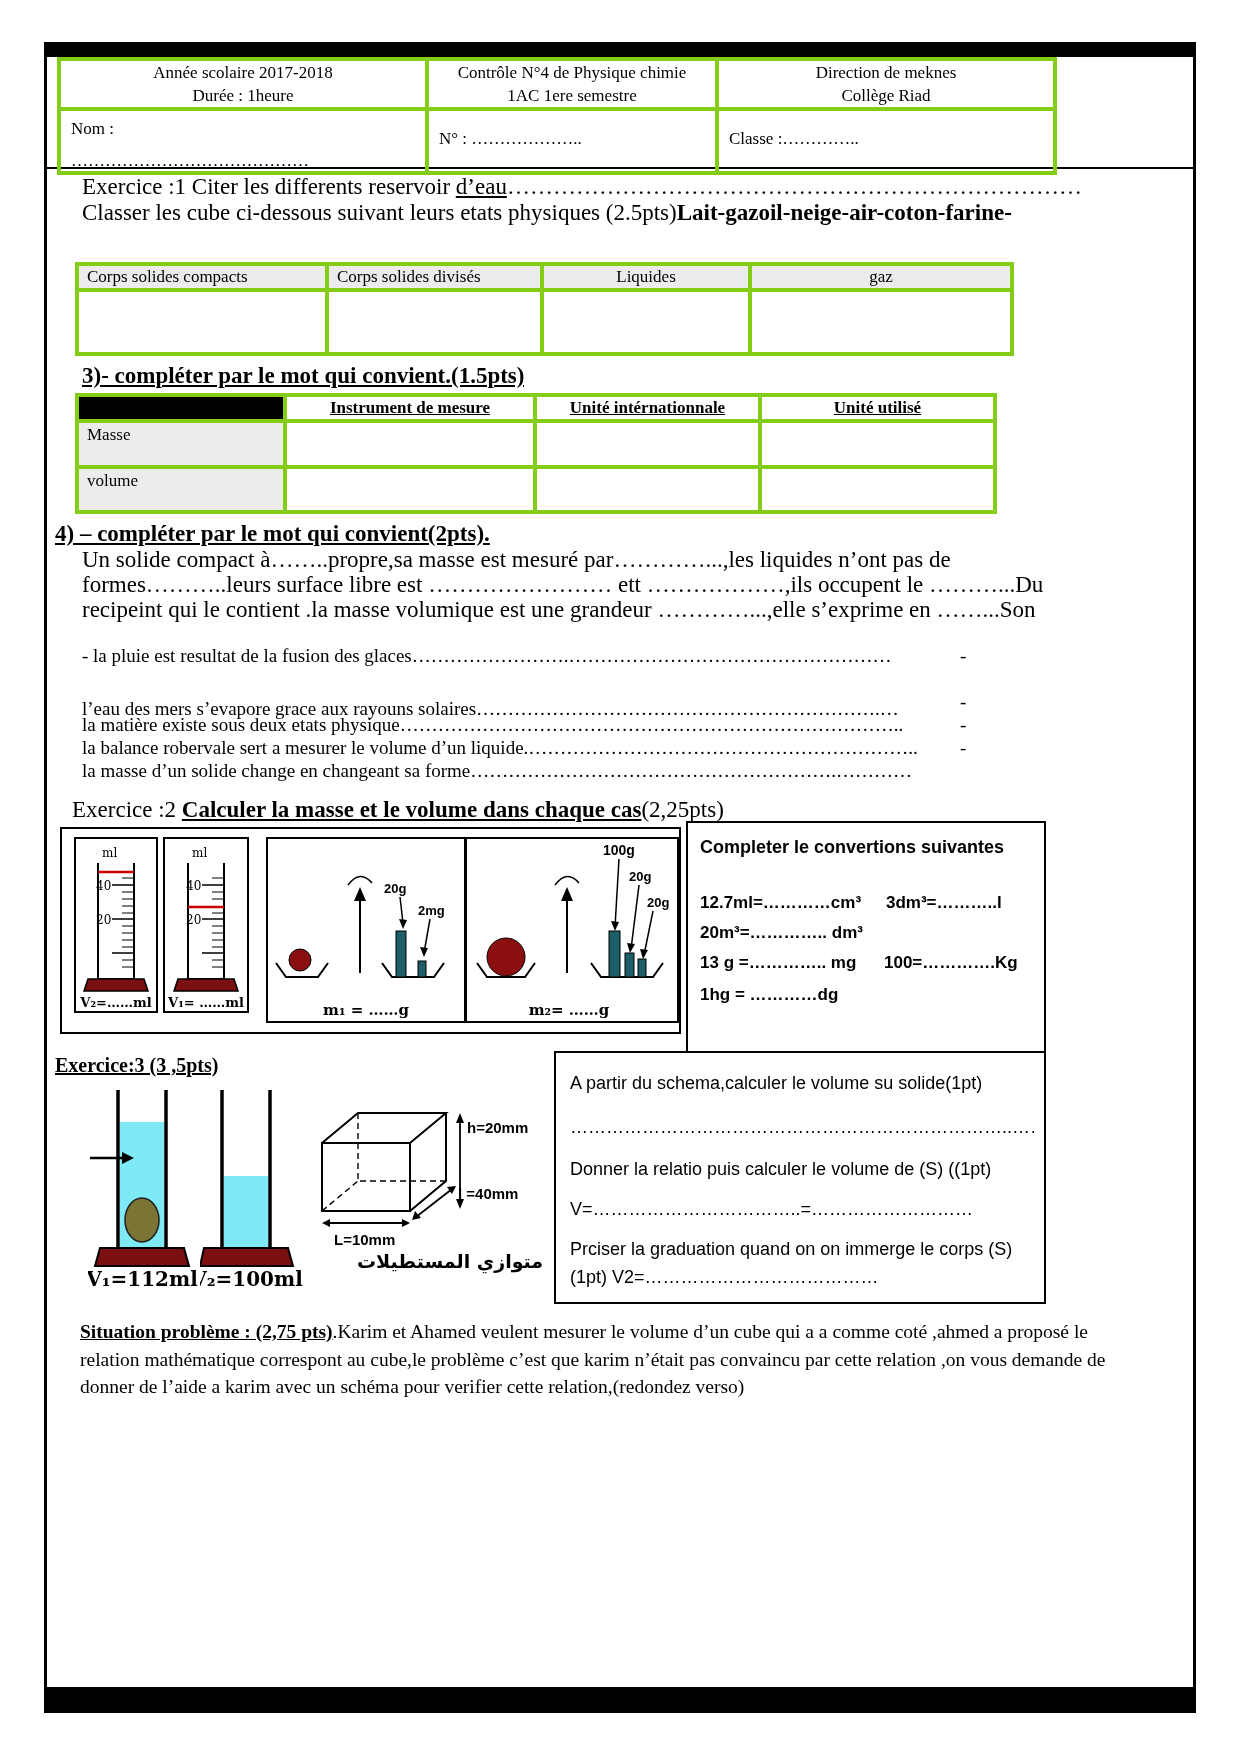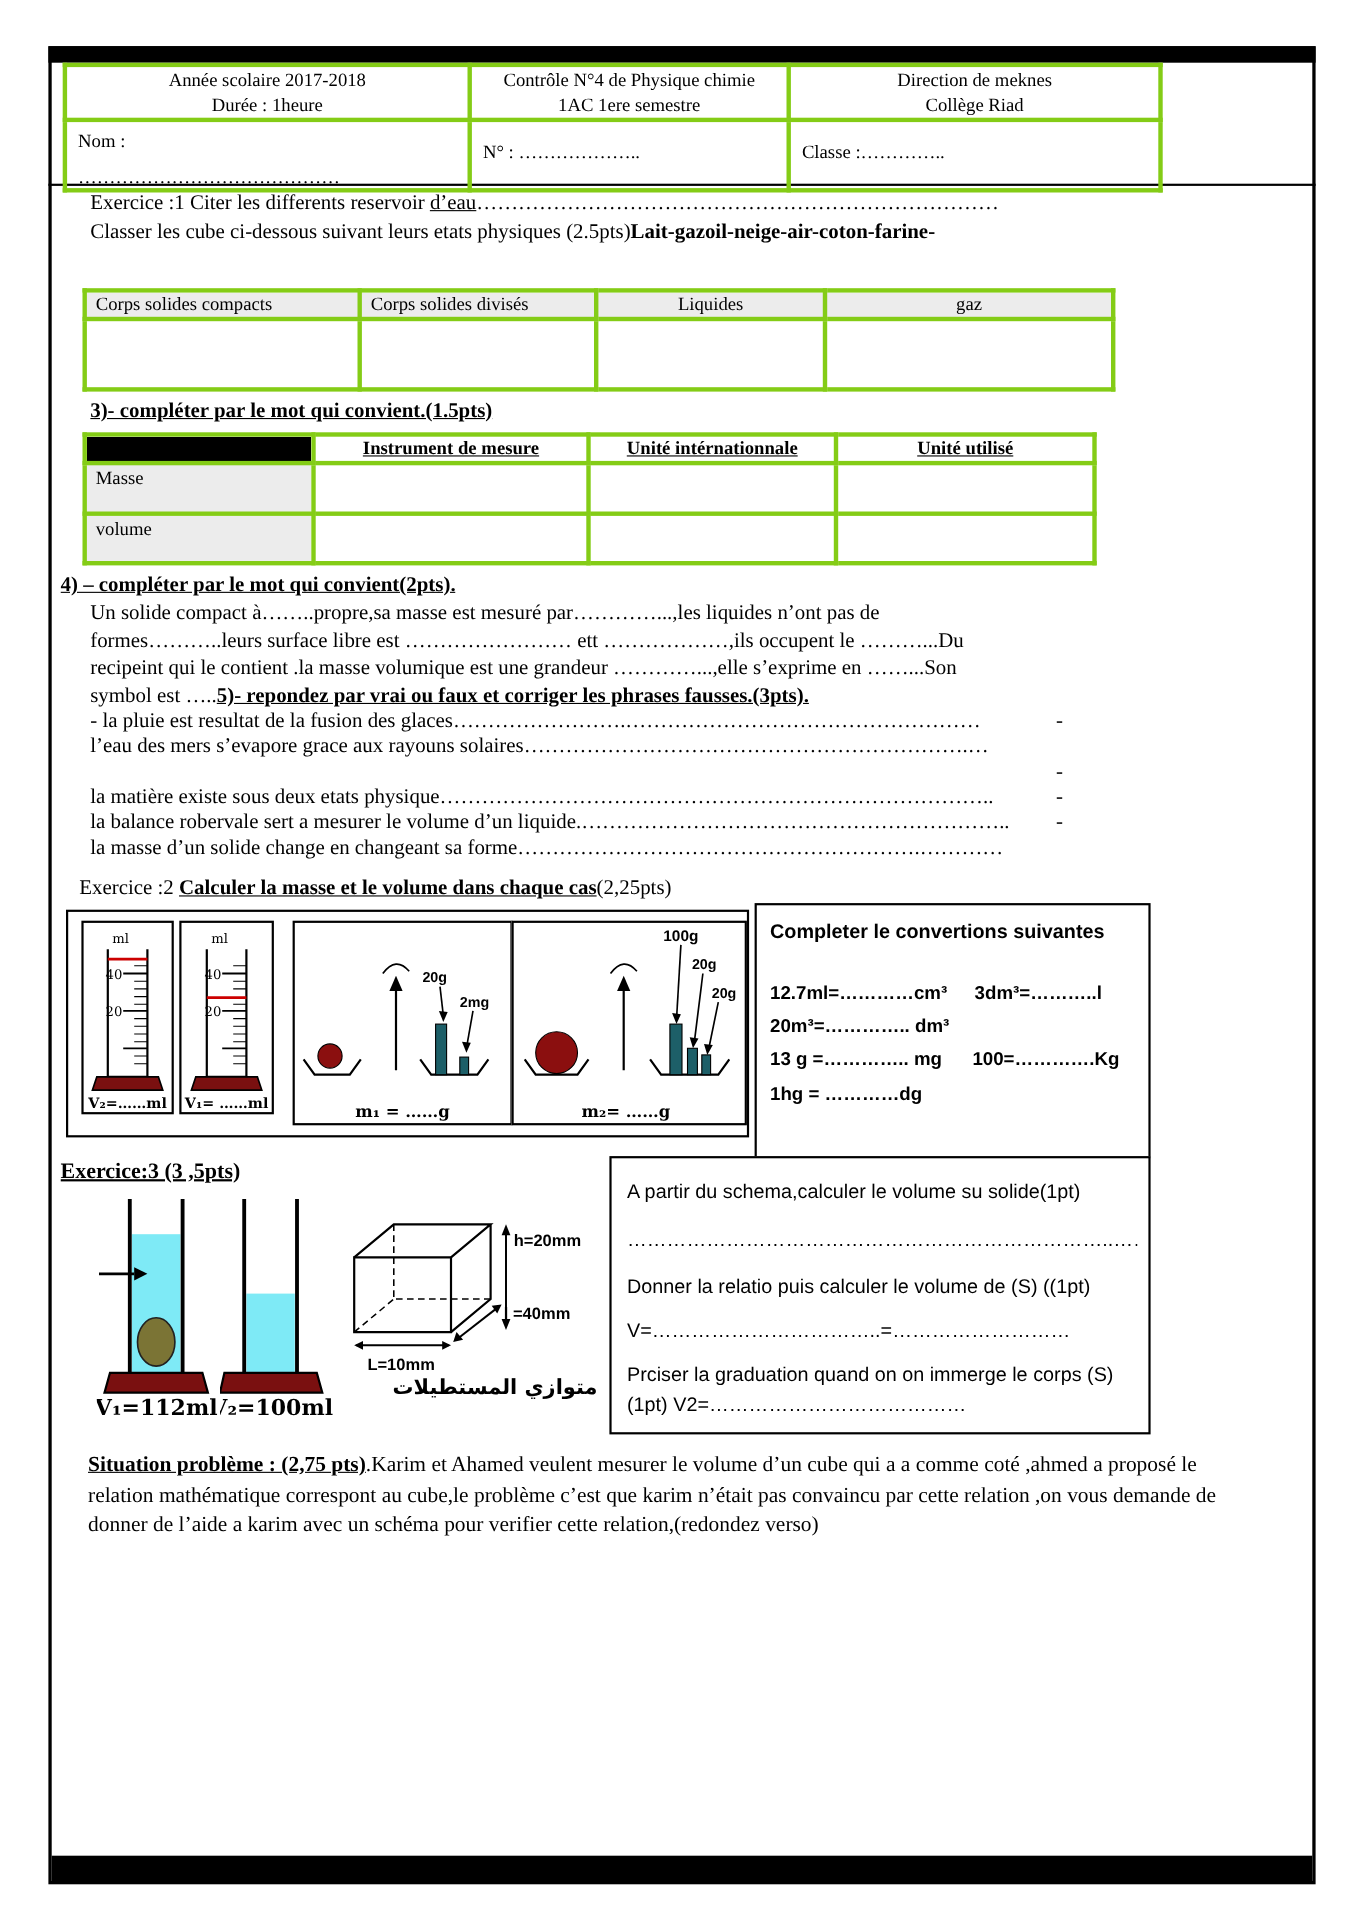--- a/index.html
+++ b/index.html
@@ -31,21 +31,21 @@
   .ctr{text-align:center}
 
   .t2{left:75px;top:393px;width:918px}
   .t2 td{padding:2px 8px;vertical-align:top}
   .t2 .h td{height:26px;text-align:center;vertical-align:middle;padding:1px 4px}
   .blackcell{background:#000}
   .graycell{background:#ececec}
   .t2 .rmass td{height:46px}
   .t2 .rvol td{height:45px}
 
-  .line{position:absolute;font-size:19px;white-space:nowrap;overflow:hidden}
+  .line{position:absolute;font-size:23px;white-space:nowrap;overflow:hidden}
   .q5row{position:absolute;left:82px;width:920px;font-size:19px;white-space:nowrap}
   .q5m{position:absolute;left:878px;top:0}
 
   .panel{position:absolute;border:2px solid #000;background:#fff}
   .figbox{position:absolute;border:2px solid #000;background:#fff}
 
   svg text{fill:#000;font-family:"DejaVu Serif",serif}
   .svglab{font-family:"Liberation Sans",sans-serif;font-weight:bold}
   .cap{font-family:"DejaVu Serif",serif;font-weight:bold}
 
@@ -158,29 +158,26 @@
       <td></td>
       <td></td>
     </tr>
   </tbody>
     </table>
 
   <div class="line b u" style="left:55px;top:521px">4) – compléter par le mot qui convient(2pts).</div>
   <div class="line" style="left:82px;top:547px;width:1070px">Un solide compact à……..propre,sa masse est mesuré par…………...,les liquides n’ont pas de</div>
   <div class="line" style="left:82px;top:572px;width:1070px">formes………..leurs surface libre est ……………………    ett   ………………,ils occupent le ………...Du</div>
   <div class="line" style="left:82px;top:597px;width:1070px">recipeint qui le contient .la masse volumique est une grandeur …………...,elle s’exprime en ……...Son</div>
-  <div class="line" style="left:82px;top:622px;width:1070px">
-    <span>symbol est …..</span><span class="b u">5)- repondez par vrai ou faux et corriger les phrases fausses.(3pts).</span>
-  </div>
 
   <div class="q5row" style="top:645px">
     <span>- la pluie est resultat de la fusion des glaces…………………….……………………………………………</span>
     <span class="q5m">-</span>
   </div>
-  <div class="q5row" style="top:668px">
+  <div class="q5row" style="top:698px">
     <span>l’eau des mers s’evapore grace aux rayouns solaires……………………………………………………….…</span>
     <span class="q5m"></span>
   </div>
   <div class="q5row" style="top:691px">
     <span class="q5m">-</span>
   </div>
   <div class="q5row" style="top:714px">
     <span>la matière existe sous deux etats physique……………………………………………………………………..</span>
     <span class="q5m">-</span>
   </div>

